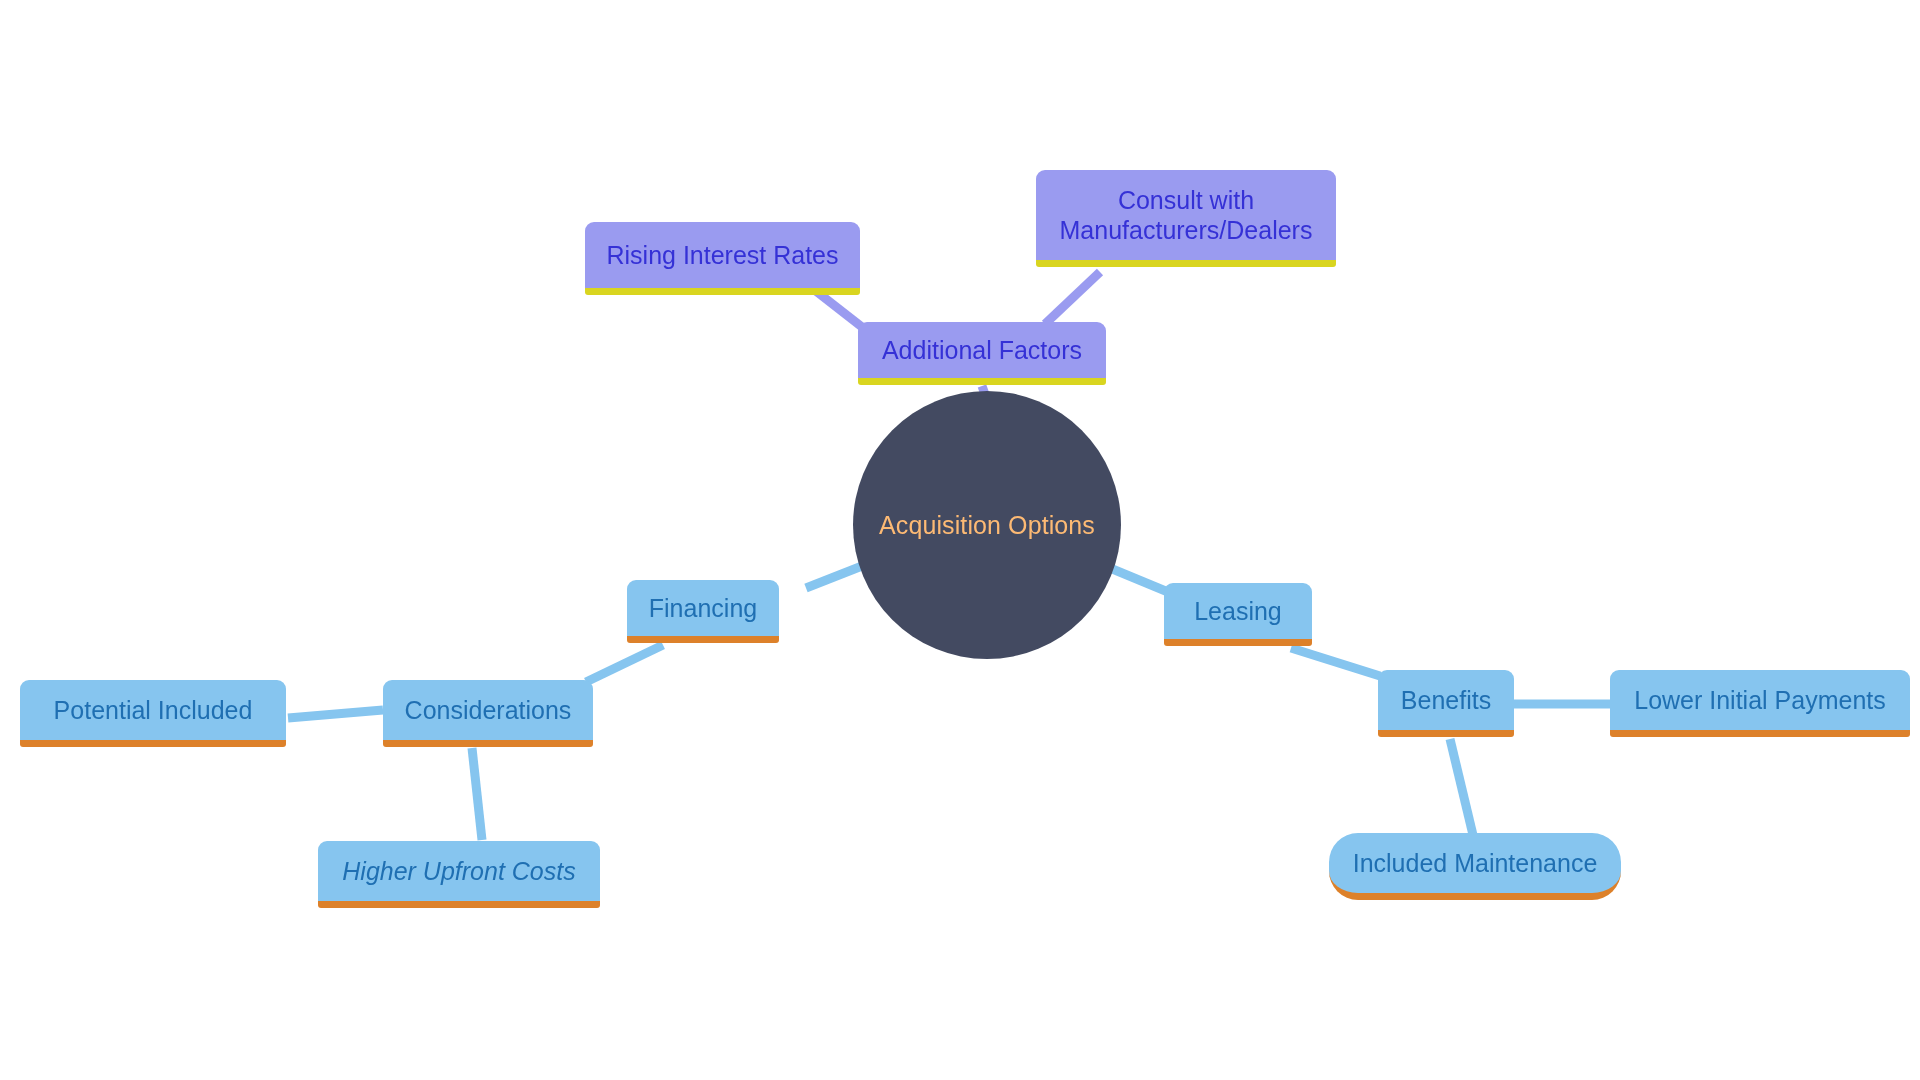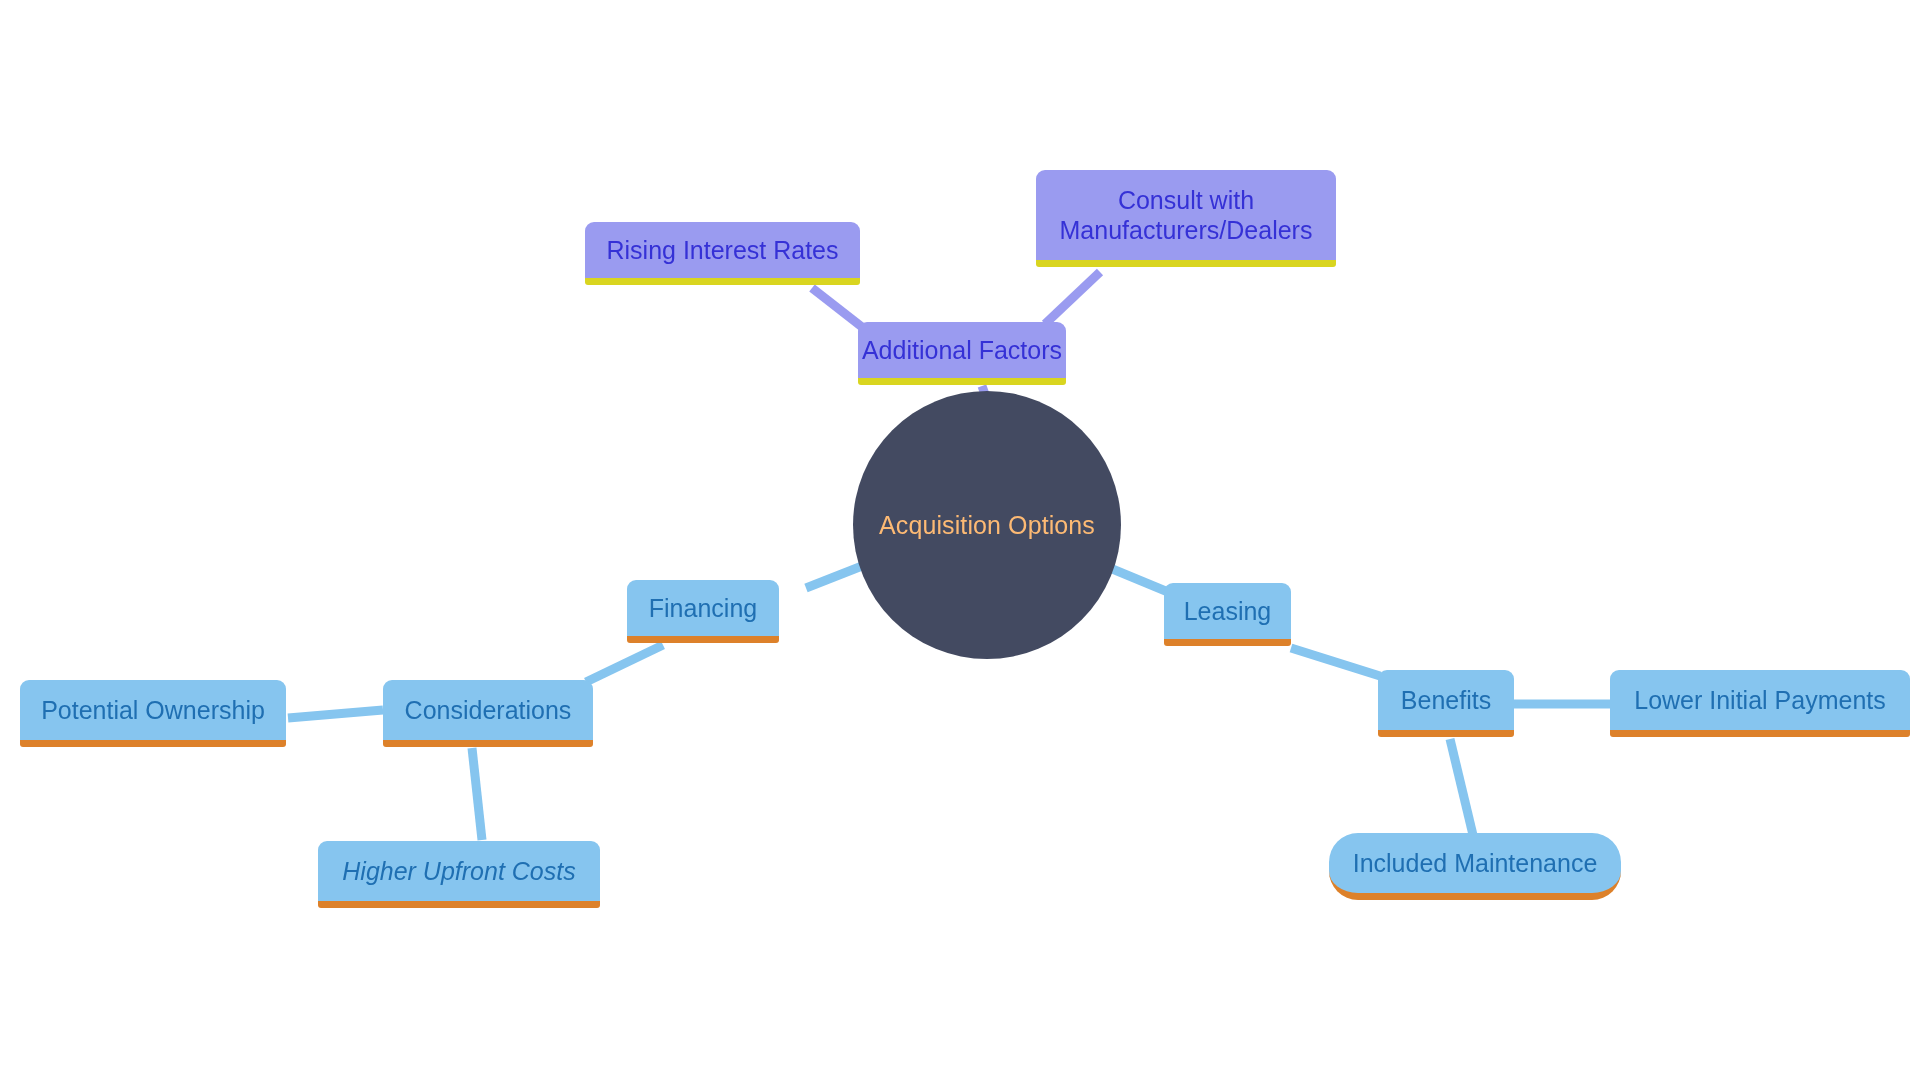--- a/index.html
+++ b/index.html
@@ -79,47 +79,47 @@
       <line x1="472" y1="748" x2="482" y2="840" stroke="#86c5ef" stroke-width="9" stroke-linecap="butt"></line>
       <line x1="1291" y1="648" x2="1380" y2="676" stroke="#86c5ef" stroke-width="9" stroke-linecap="butt"></line>
       <line x1="1514" y1="704" x2="1612" y2="704" stroke="#86c5ef" stroke-width="9" stroke-linecap="butt"></line>
       <line x1="1450" y1="739" x2="1473" y2="835" stroke="#86c5ef" stroke-width="9" stroke-linecap="butt"></line>
     </svg>
 
   <div class="node node-root" style="left: 853px; top: 391px; width: 268px; height: 268px;">
     <span>Acquisition Options</span>
   </div>
 
-  <div class="node node-purple" style="left: 858px; top: 322px; width: 208px; height: 63px;">
+  <div class="node node-purple" style="left: 858px; top: 322px; width: 248px; height: 63px;">
     <span>Additional Factors</span>
   </div>
 
-  <div class="node node-purple" style="left: 585px; top: 222px; width: 275px; height: 63px;">
+  <div class="node node-purple" style="left: 585px; top: 222px; width: 275px; height: 73px;">
     <span>Rising Interest Rates</span>
   </div>
 
   <div class="node node-purple" style="left: 1036px; top: 170px; width: 300px; height: 97px;">
     <span>Consult with
 Manufacturers/Dealers</span>
   </div>
 
   <div class="node node-blue" style="left: 627px; top: 580px; width: 152px; height: 63px;">
     <span>Financing</span>
   </div>
 
-  <div class="node node-blue" style="left: 1164px; top: 583px; width: 127px; height: 63px;">
+  <div class="node node-blue" style="left: 1164px; top: 583px; width: 148px; height: 63px;">
     <span>Leasing</span>
   </div>
 
   <div class="node node-blue" style="left: 383px; top: 680px; width: 210px; height: 67px;">
     <span>Considerations</span>
   </div>
 
   <div class="node node-blue" style="left: 20px; top: 680px; width: 266px; height: 67px;">
-    <span>Potential Ownership</span>
+    <span>Potential Included</span>
   </div>
 
   <div class="node node-blue" style="left: 318px; top: 841px; width: 282px; height: 67px; font-style: italic;">
     <span>Higher Upfront Costs</span>
   </div>
 
   <div class="node node-blue" style="left: 1378px; top: 670px; width: 136px; height: 67px;">
     <span>Benefits</span>
   </div>
 

